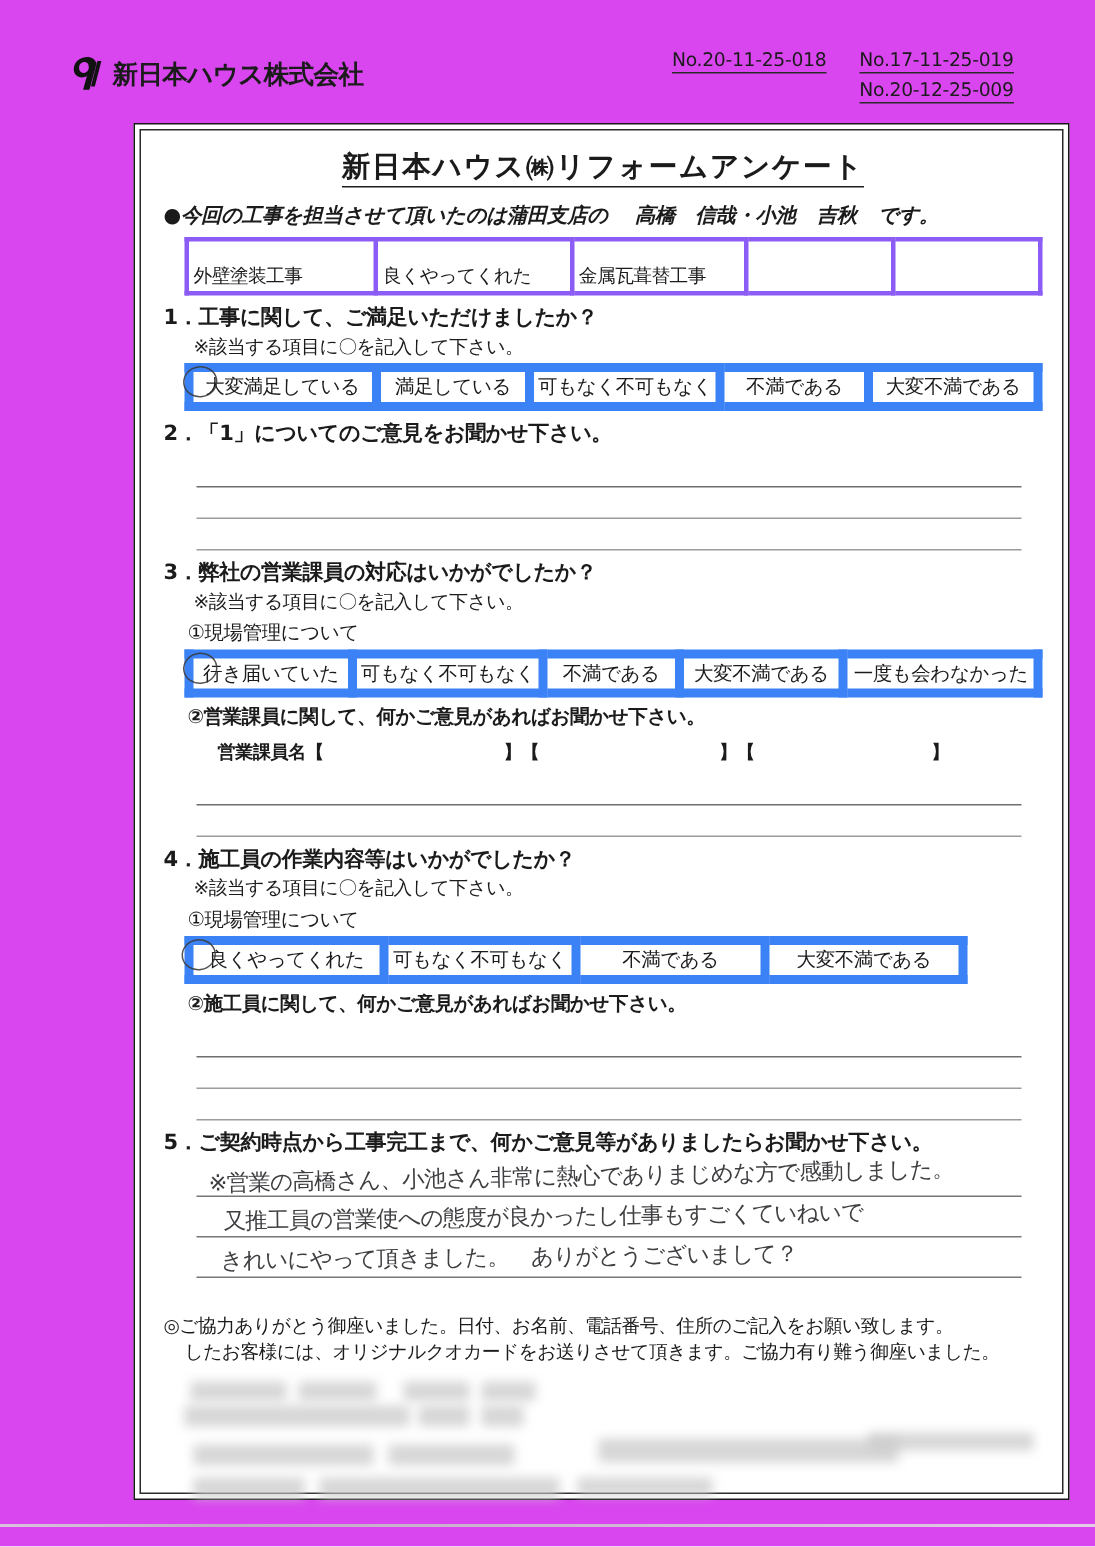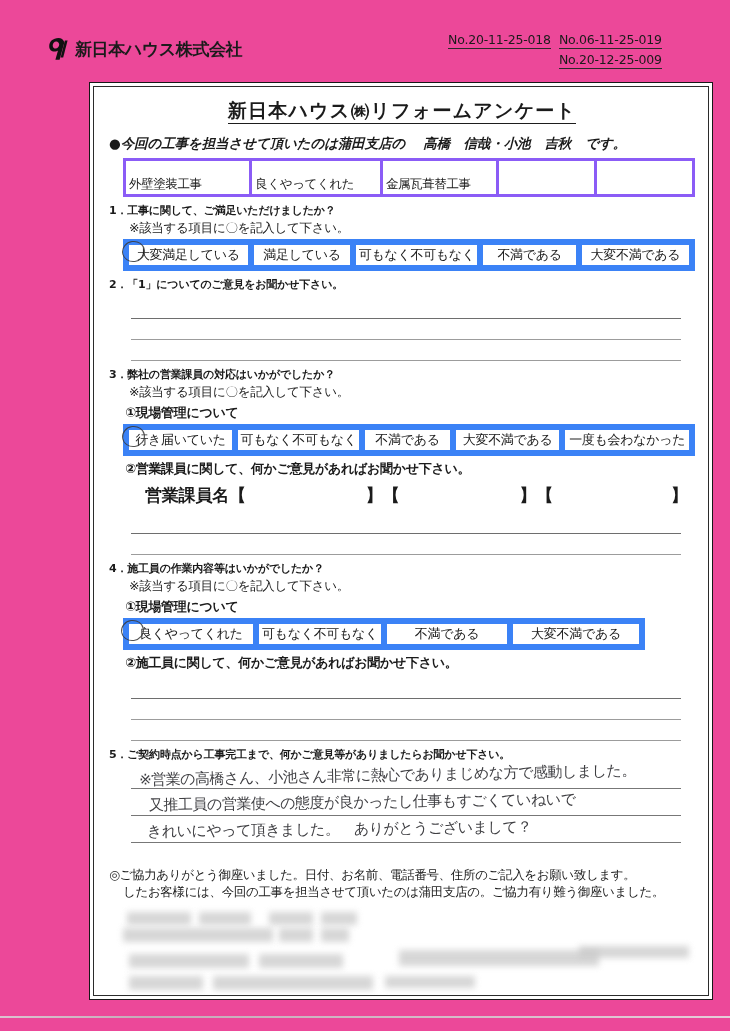--- a/index.html
+++ b/index.html
@@ -13,21 +13,21 @@
     position: relative;
     font-family: "DejaVu Sans", "Liberation Sans", sans-serif;
     color: #1b1b1b;
     overflow: hidden;
   }
 
   
   #page {
     position: absolute;
     inset: 0;
-    background: #ec4899;
+    background: #d946ef;
   }
   #page::after{
     content:"";
     position:absolute;
     left:0; right:0; top:1016px;
     height:2px;
     background: linear-gradient(90deg,#d9d9d9,#bdbdbd 20%,#cfcfcf 60%,#e4e4e4);
     opacity:.85;
   }
 
@@ -47,21 +47,21 @@
     font-size:17px;
     font-weight:bold;
     letter-spacing:-0.4px;
     white-space:nowrap;
   }
 
   .ref-block{
     position:absolute;
     top:32px; left:448px;
     display:flex;
-    gap:8px;
+    gap:22px;
     align-items:flex-start;
     font-size:12.5px;
     letter-spacing:-0.2px;
   }
   .ref-col{ display:flex; flex-direction:column; gap:3px; }
   .ref-no{
     border-bottom:1px solid #2a2a2a;
     padding-bottom:1px;
     white-space:nowrap;
   }
@@ -137,35 +137,35 @@
   .work-table td{
     border:3px solid #8b5cf6;
     height:32px;
     vertical-align:bottom;
     padding:0 3px 1px 3px;
     white-space:nowrap;
     letter-spacing:-0.4px;
   }
 
   .q-line{
-    font-size:11px;
+    font-size:14px;
     font-weight:bold;
     letter-spacing:-0.2px;
     margin:6px 0 2px 0;
     white-space:nowrap;
   }
   .note-line{
     font-size:12.5px;
     letter-spacing:-0.3px;
     margin:1px 0 2px 20px;
     white-space:nowrap;
   }
   .sub-line{
     font-size:13px;
-    font-weight:bold;
+    font-weight:normal;
     letter-spacing:-0.3px;
     margin:3px 0 1px 16px;
     white-space:nowrap;
   }
   .sub-q{
     font-size:13px;
     font-weight:bold;
     letter-spacing:-0.3px;
     margin:4px 0 2px 16px;
     white-space:nowrap;
@@ -179,21 +179,21 @@
     margin-right:14px;
     border-bottom:1px solid #4a4a4a;
     opacity:.8;
   }
   .rule.faint{ opacity:.55; }
 
   
   .staff-row{
     display:flex;
     align-items:center;
-    font-size:17px;
+    font-size:12px;
     font-weight:bold;
     margin:6px 0 2px 36px;
     letter-spacing:-0.2px;
     white-space:nowrap;
   }
   .bracket{ display:inline-block; }
   .bracket .sp{ display:inline-block; }
   .bk1 .sp{ width:120px; }
   .bk2 .sp{ width:120px; }
   .bk3 .sp{ width:118px; }
@@ -270,21 +270,21 @@
       <path d="M20.9 4.6 L23.6 4.6 L19.2 21.6 L16.6 21.6 Z" fill="#111"></path>
     </svg>
     <span class="company-name">新日本ハウス株式会社</span>
   </div>
 
   <div class="ref-block">
     <div class="ref-col">
       <span class="ref-no">No.20-11-25-018</span>
     </div>
     <div class="ref-col">
-      <span class="ref-no">No.06-11-25-019</span>
+      <span class="ref-no">No.17-11-25-019</span>
       <span class="ref-no">No.20-12-25-009</span>
     </div>
   </div>
 
   <div class="frame">
    <div class="frame-inner">
 
     <div class="doc-title">
       <span>新日本ハウス㈱リフォームアンケート</span>
     </div>
@@ -389,21 +389,21 @@
       <div class="hand-rule" style="top:24px"></div>
       <div class="hand-rule" style="top:51px"></div>
       <div class="hand-rule" style="top:78px"></div>
       <div class="hw l1">※営業の高橋さん、小池さん非常に熱心でありまじめな方で感動しました。</div>
       <div class="hw l2">又推工員の営業使への態度が良かったし仕事もすごくていねいで</div>
       <div class="hw l3">きれいにやって頂きました。　ありがとうございまして？</div>
     </div>
 
     <div class="footer">
       <div class="ln1">◎ご協力ありがとう御座いました。日付、お名前、電話番号、住所のご記入をお願い致します。</div>
-      <div class="ln3">したお客様には、今回の工事を担当させて頂いたのは蒲田支店の。ご協力有り難う御座いました。</div>
+      <div class="ln3">したお客様には、オリジナルクオカードをお送りさせて頂きます。ご協力有り難う御座いました。</div>
     </div>
 
     <div class="redacted">
       <div class="rb" style="left:18px;  top:2px;  width:64px;  height:13px;"></div>
       <div class="rb" style="left:90px;  top:2px;  width:52px;  height:13px;"></div>
       <div class="rb" style="left:160px; top:2px;  width:44px;  height:13px;"></div>
       <div class="rb" style="left:212px; top:2px;  width:36px;  height:13px;"></div>
 
       <div class="rb" style="left:14px;  top:18px; width:150px; height:14px;"></div>
       <div class="rb" style="left:170px; top:18px; width:34px;  height:14px;"></div>

